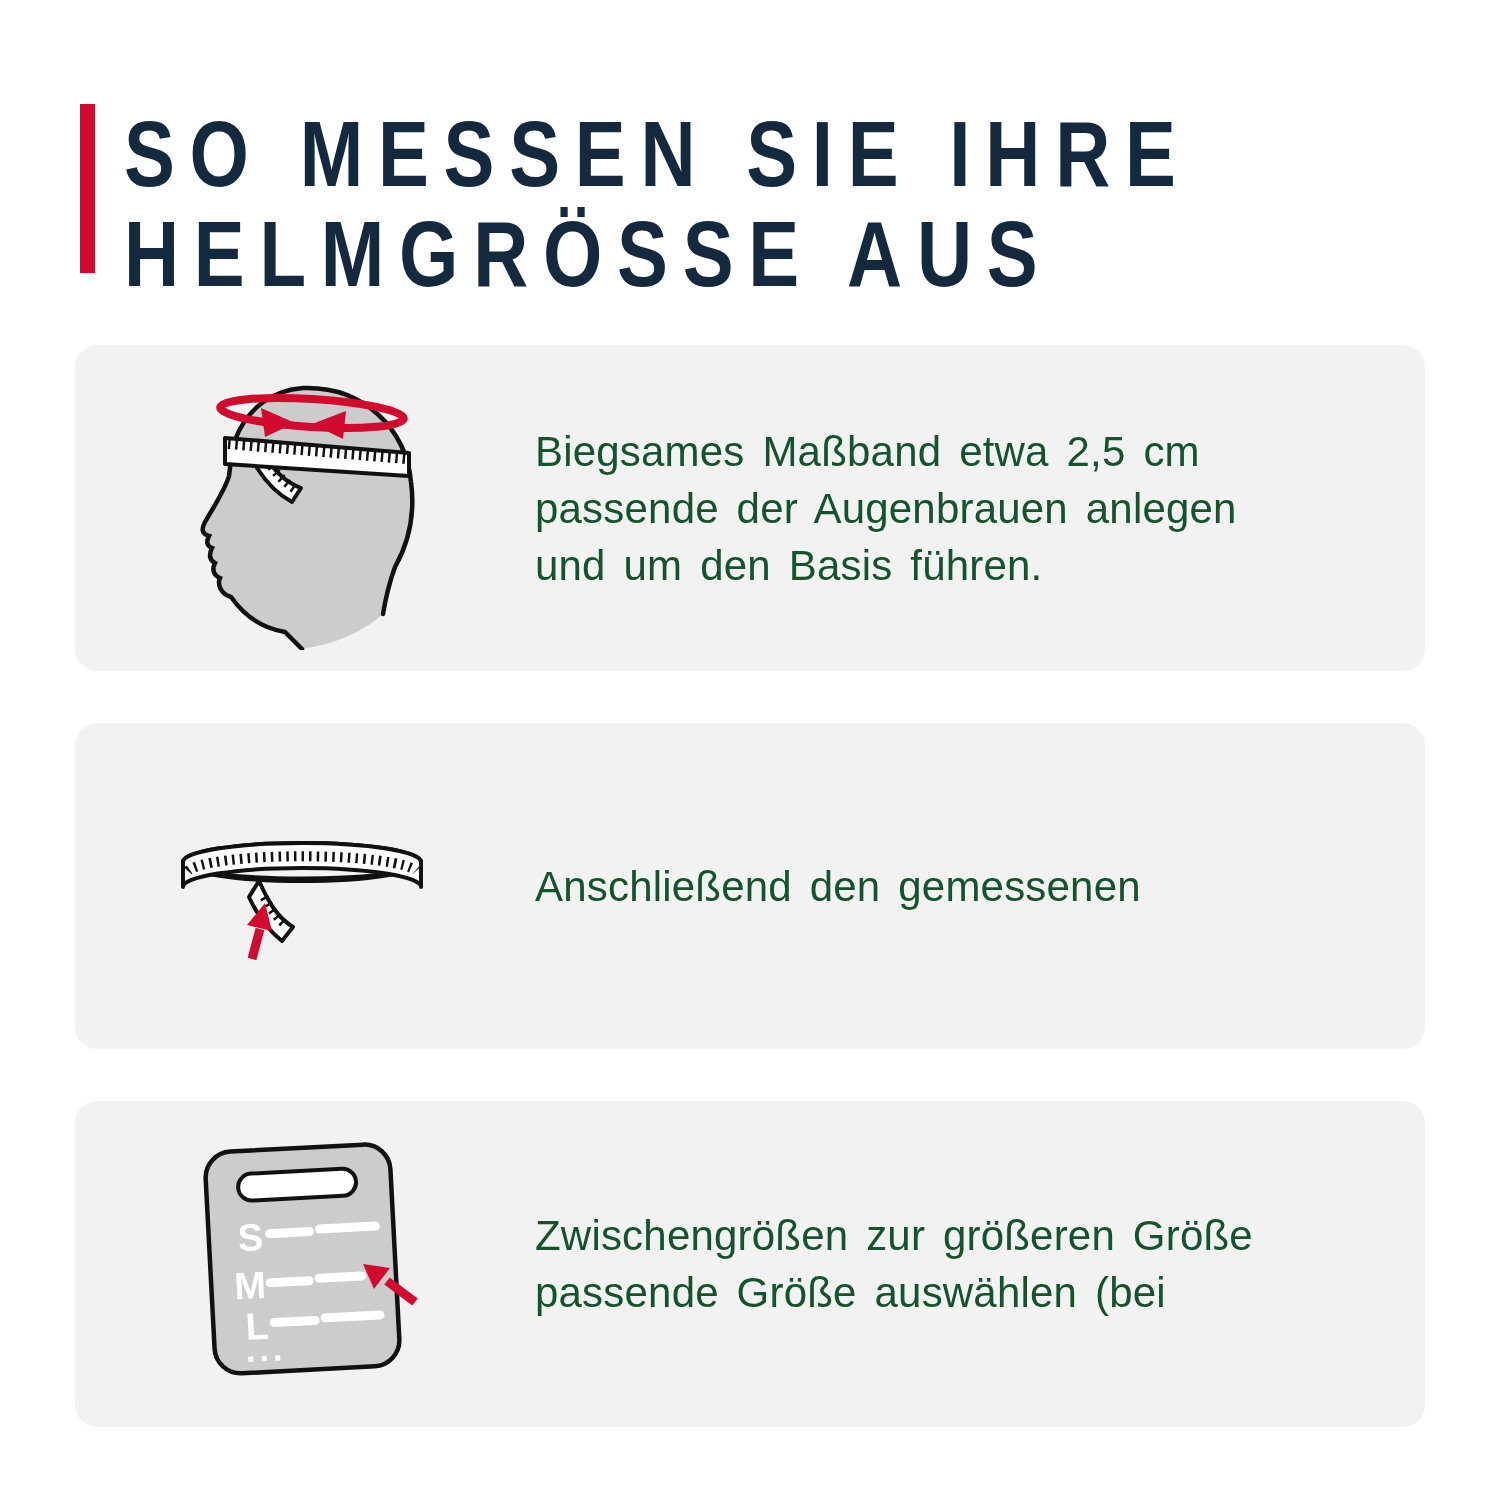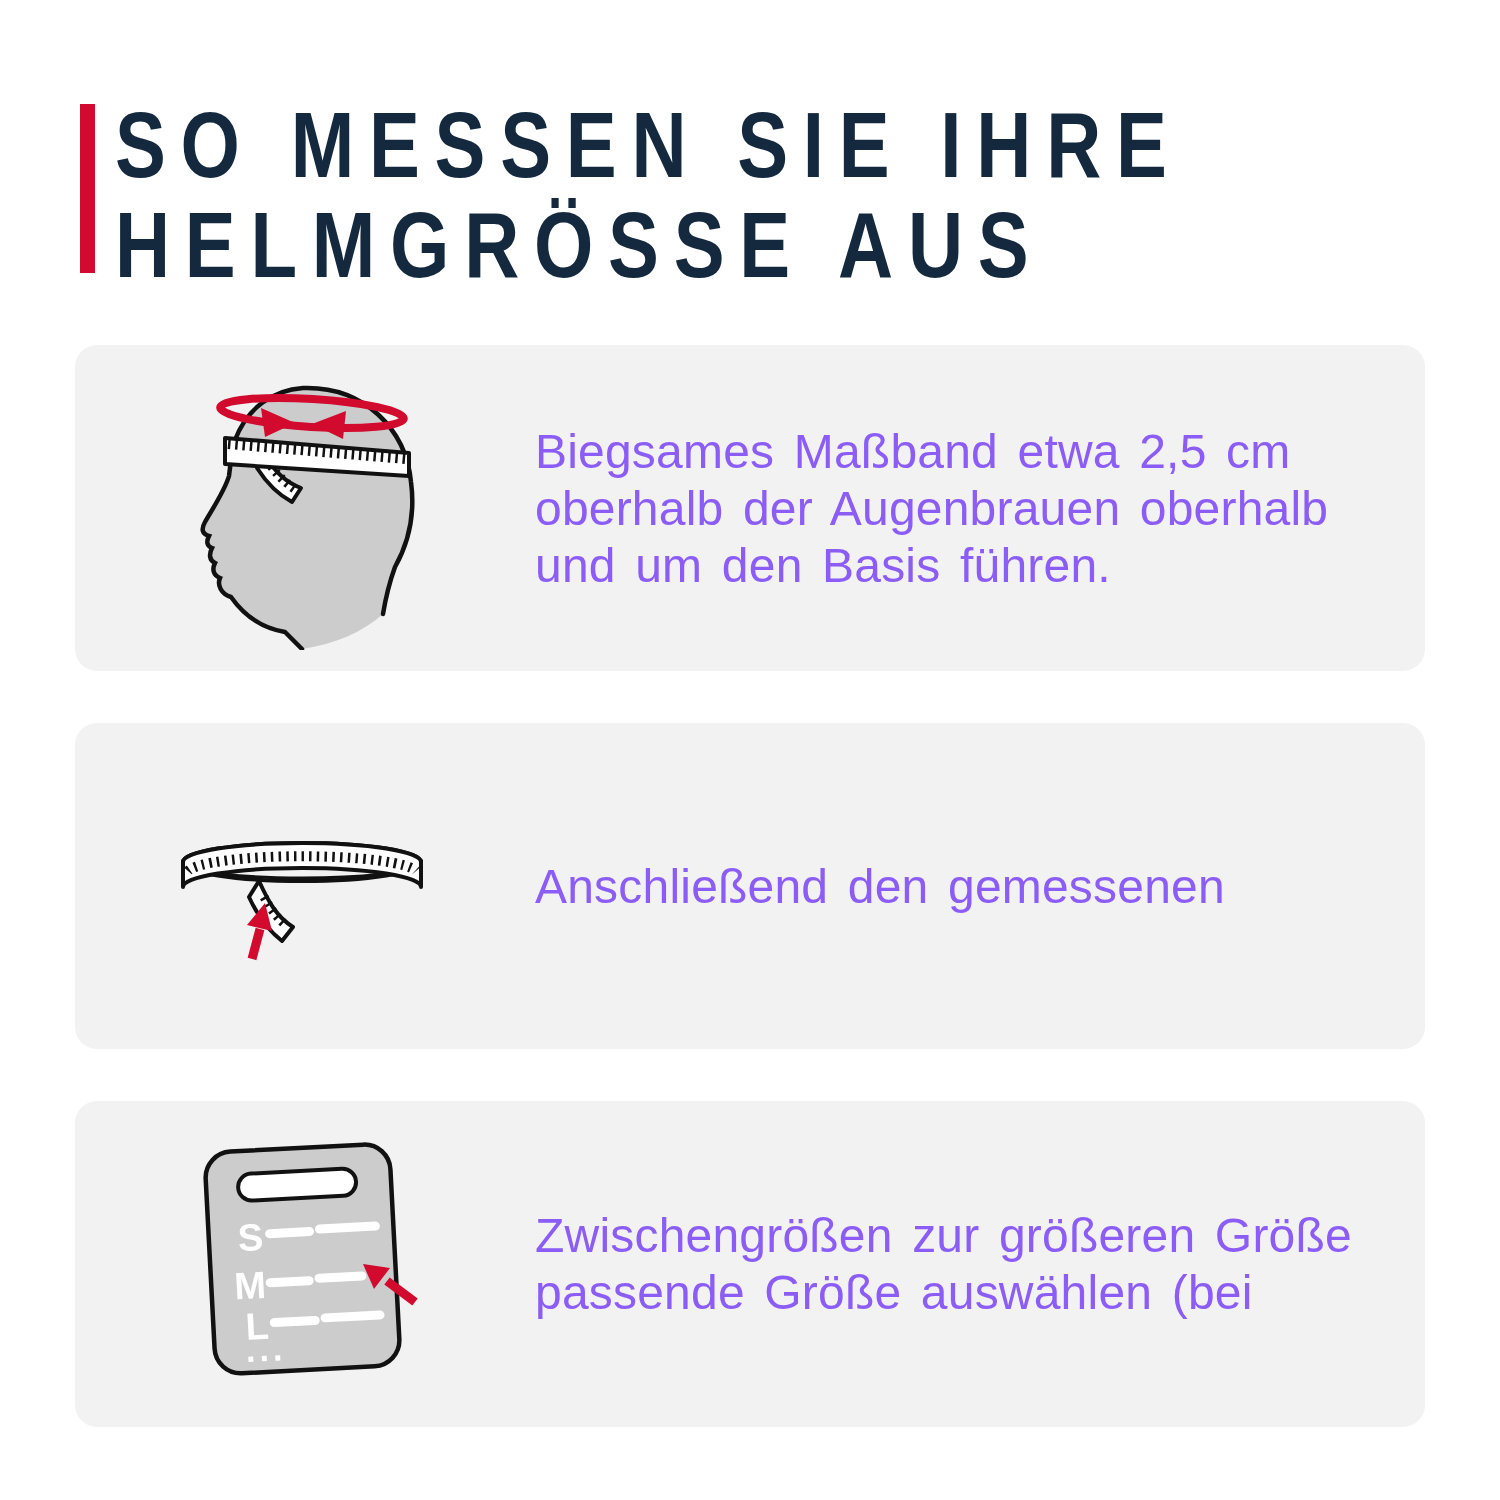--- a/index.html
+++ b/index.html
@@ -29,40 +29,40 @@
   .panel{
     height:326px;background:#F2F2F2;border-radius:22px;
     display:flex;align-items:center;
   }
   .icon-box{
     flex:0 0 460px;width:460px;height:100%;
     display:flex;justify-content:center;align-items:center;
   }
   .text-box{
     flex:1;padding-right:70px;
-    font-size:48px;line-height:57px;color:#8b5cf6;
+    font-size:42px;line-height:57px;color:#14532d;
     word-spacing:6px;letter-spacing:0.2px;
   }
   #svg-head{margin-top:14px;}
   #svg-ring{margin-top:40px;}
   #svg-chart{margin-top:4px;}
   .chart-letter{
     font-family:"Liberation Sans", sans-serif;
     font-weight:bold;font-size:38px;fill:#ffffff;
   }
   .chart-dots{
     font-family:"Liberation Sans", sans-serif;
     font-weight:bold;font-size:34px;fill:#ffffff;letter-spacing:4px;
   }
 </style>
 </head>
 <body>
 
 <div class="accent-bar"></div>
-<h1 class="headline" style="margin:3px;">
+<h1 class="headline" style="margin:12px;">
   <div class="tl">SO MESSEN SIE IHRE</div>
   <div class="tl">HELMGRÖSSE AUS</div>
 </h1>
 
 <div class="panels">
 
   <section class="panel">
     <div class="icon-box">
       <svg id="svg-head" width="240" height="270" viewBox="0 0 240 270">
 
@@ -84,21 +84,21 @@
         <path d="M40,58 L224,73 L224,96 L40,84 Z" fill="#ffffff" stroke="#111111" stroke-width="4" stroke-linejoin="round"></path>
         <path d="M43,64 L221,79" fill="none" stroke="#111111" stroke-width="10" stroke-dasharray="2.5 4.8"></path>
 
         <ellipse cx="127" cy="33" rx="92" ry="14" fill="none" stroke="#D20A2E" stroke-width="8" transform="rotate(3.5 127 33)"></ellipse>
         <polygon points="110,43 76,28 80,57" fill="#D20A2E"></polygon>
         <polygon points="127,44 161,31 158,59" fill="#D20A2E"></polygon>
       </svg>
     </div>
     <div class="text-box">
       <div>Biegsames Maßband etwa 2,5 cm</div>
-      <div>oberhalb der Augenbrauen oberhalb</div>
+      <div>passende der Augenbrauen anlegen</div>
       <div>und um den Basis führen.</div>
     </div>
   </section>
 
   <section class="panel">
     <div class="icon-box">
       <svg id="svg-ring" width="260" height="150" viewBox="0 0 260 150">
 
         <ellipse cx="127" cy="31" rx="119" ry="19" fill="#CCCCCC" stroke="#111111" stroke-width="4"></ellipse>
         <ellipse cx="127" cy="34" rx="110" ry="13" fill="#F2F2F2" stroke="#111111" stroke-width="3"></ellipse>

